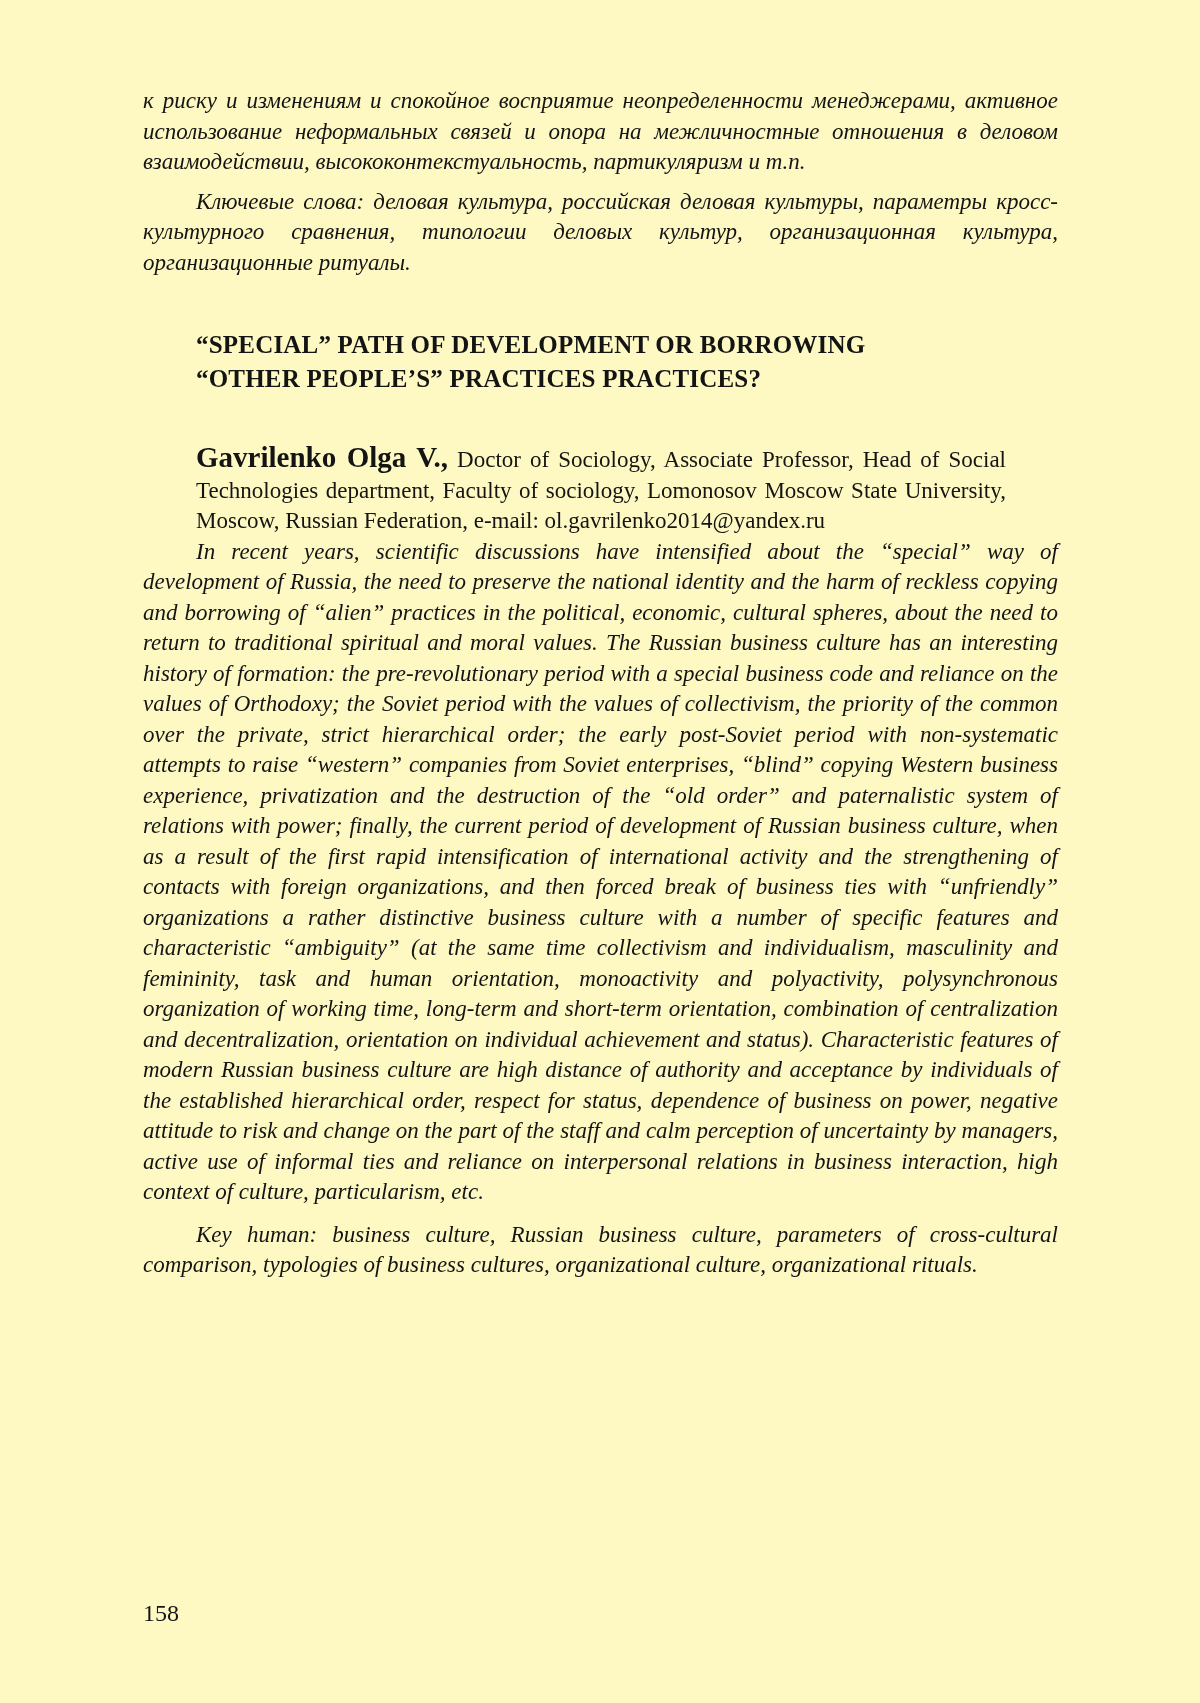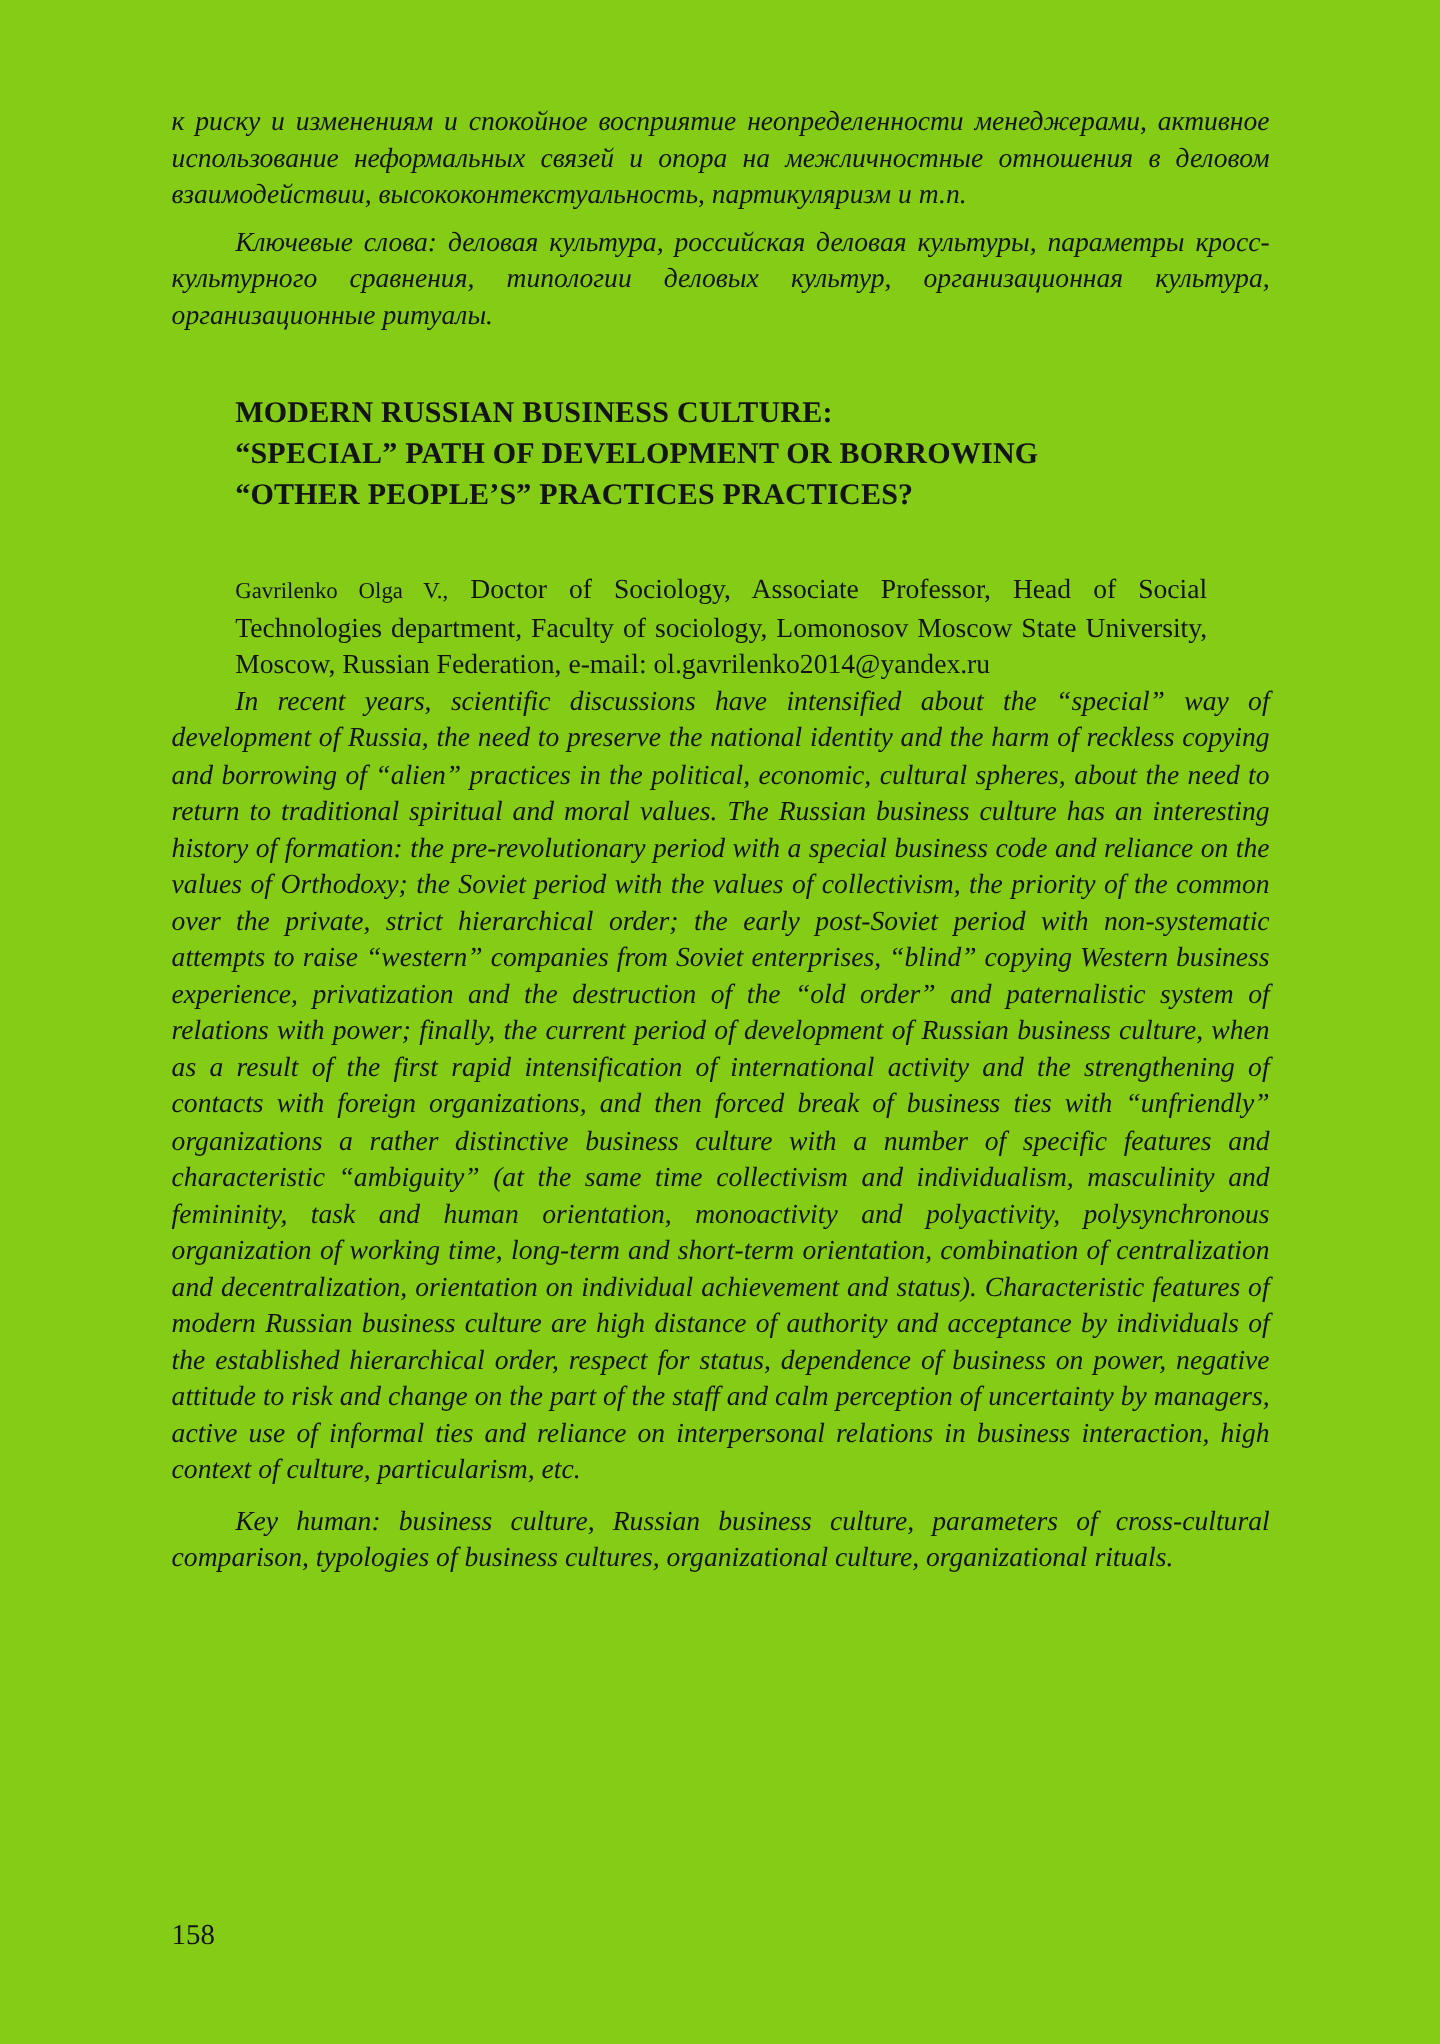--- a/index.html
+++ b/index.html
@@ -6,21 +6,21 @@
   html, body { background: #ffffff; }
   body {
     width: 1200px;
     font-family: "Liberation Serif", "DejaVu Serif", serif;
     color: #141414;
   }
   .page {
     position: relative;
     width: 1200px;
     height: 1703px;
-    background: #84cc16;
+    background: #fef9c3;
     overflow: hidden;
   }
   .content {
     position: absolute;
     top: 86px;
     left: 143px;
     width: 915px;
   }
   .para {
     font-size: 23px;
@@ -41,22 +41,22 @@
     letter-spacing: 0.2px;
   }
   .title-line { display: block; }
   .author {
     margin-top: 46px;
     margin-left: 53px;
     width: 810px;
     font-style: normal;
   }
   .author-name {
-    font-weight: normal;
-    font-size: 19px;
+    font-weight: bold;
+    font-size: 29px;
   }
   .abstract { }
   .kw-en { margin-top: 12px; }
   .page-number {
     position: absolute;
     left: 143px;
     top: 1600px;
     font-size: 24px;
     font-style: normal;
     color: #141414;
@@ -66,21 +66,20 @@
 <body>
 
 <div class="page">
   <div class="content">
 
     <p class="para italic">к риску и изменениям и спокойное восприятие неопределенности менеджерами, активное использование неформальных связей и опора на межличностные отношения в деловом взаимодействии, высококонтекстуальность, партикуляризм и т.п.</p>
 
     <p class="para italic indent kw-ru"><span class="bold">Ключевые слова:</span> <span>деловая культура, российская деловая культуры, параметры кросс-культурного сравнения, типологии деловых культур, организационная культура, организационные ритуалы.</span></p>
 
     <h1 class="title">
-      <span class="title-line">MODERN RUSSIAN BUSINESS CULTURE:</span>
       <span class="title-line">“SPECIAL” PATH OF DEVELOPMENT OR BORROWING</span>
       <span class="title-line">“OTHER PEOPLE’S” PRACTICES PRACTICES?</span>
     </h1>
 
     <p class="para author"><span class="author-name">Gavrilenko Olga V.,</span> <span>Doctor of Sociology, Associate Professor, Head of Social Technologies department, Faculty of sociology, Lomonosov Moscow State University, Moscow, Russian Federation, e-mail: ol.gavrilenko2014@yandex.ru</span></p>
 
     <p class="para italic indent abstract">In recent years, scientific discussions have intensified about the “special” way of development of Russia, the need to preserve the national identity and the harm of reckless copying and borrowing of “alien” practices in the political, economic, cultural spheres, about the need to return to traditional spiritual and moral values. The Russian business culture has an interesting history of formation: the pre-revolutionary period with a special business code and reliance on the values of Orthodoxy; the Soviet period with the values of collectivism, the priority of the common over the private, strict hierarchical order; the early post-Soviet period with non-systematic attempts to raise “western” companies from Soviet enterprises, “blind” copying Western business experience, privatization and the destruction of the “old order” and paternalistic system of relations with power; finally, the current period of development of Russian business culture, when as a result of the first rapid intensification of international activity and the strengthening of contacts with foreign organizations, and then forced break of business ties with “unfriendly” organizations a rather distinctive business culture with a number of specific features and characteristic “ambiguity” (at the same time collectivism and individualism, masculinity and femininity, task and human orientation, monoactivity and polyactivity, polysynchronous organization of working time, long-term and short-term orientation, combination of centralization and decentralization, orientation on individual achievement and status). Characteristic features of modern Russian business culture are high distance of authority and acceptance by individuals of the established hierarchical order, respect for status, dependence of business on power, negative attitude to risk and change on the part of the staff and calm perception of uncertainty by managers, active use of informal ties and reliance on interpersonal relations in business interaction, high context of culture, particularism, etc.</p>
 
     <p class="para italic indent kw-en"><span class="bold">Key human:</span> <span>business culture, Russian business culture, parameters of cross-cultural comparison, typologies of business cultures, organizational culture, organizational rituals.</span></p>
 

